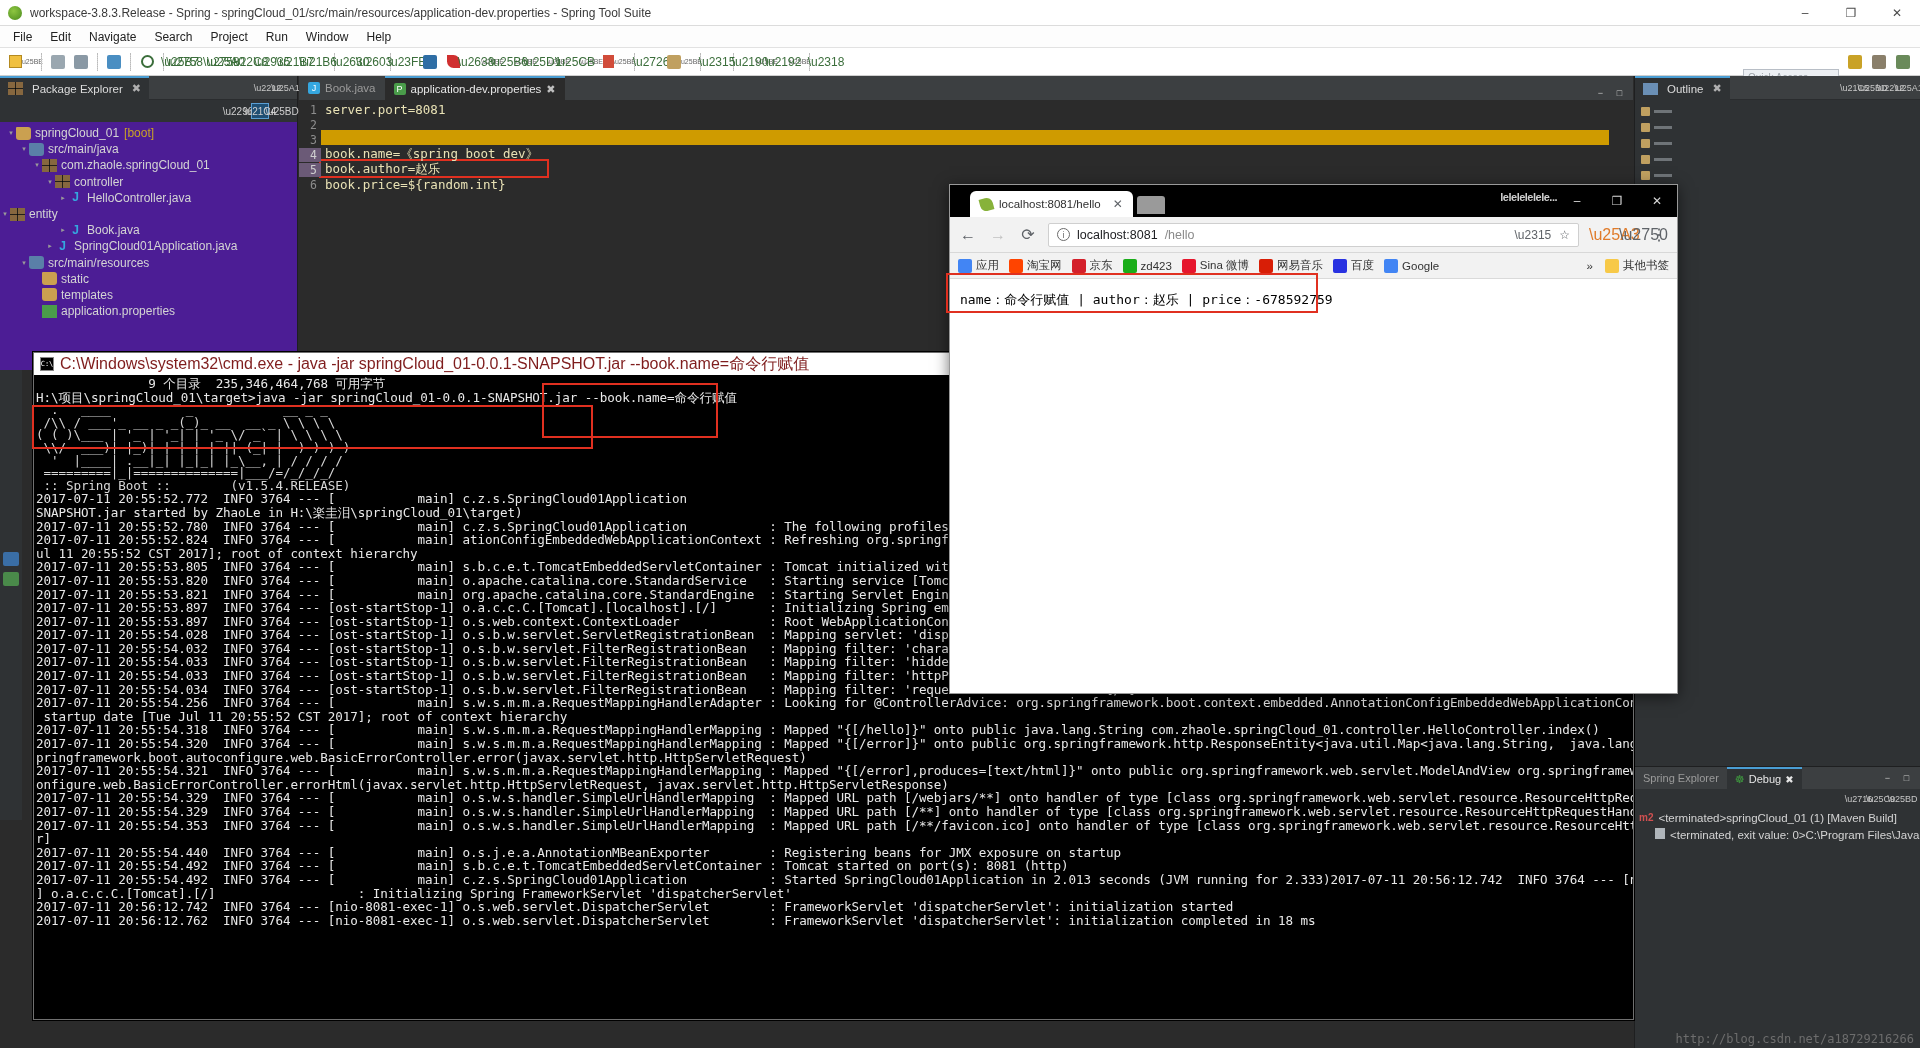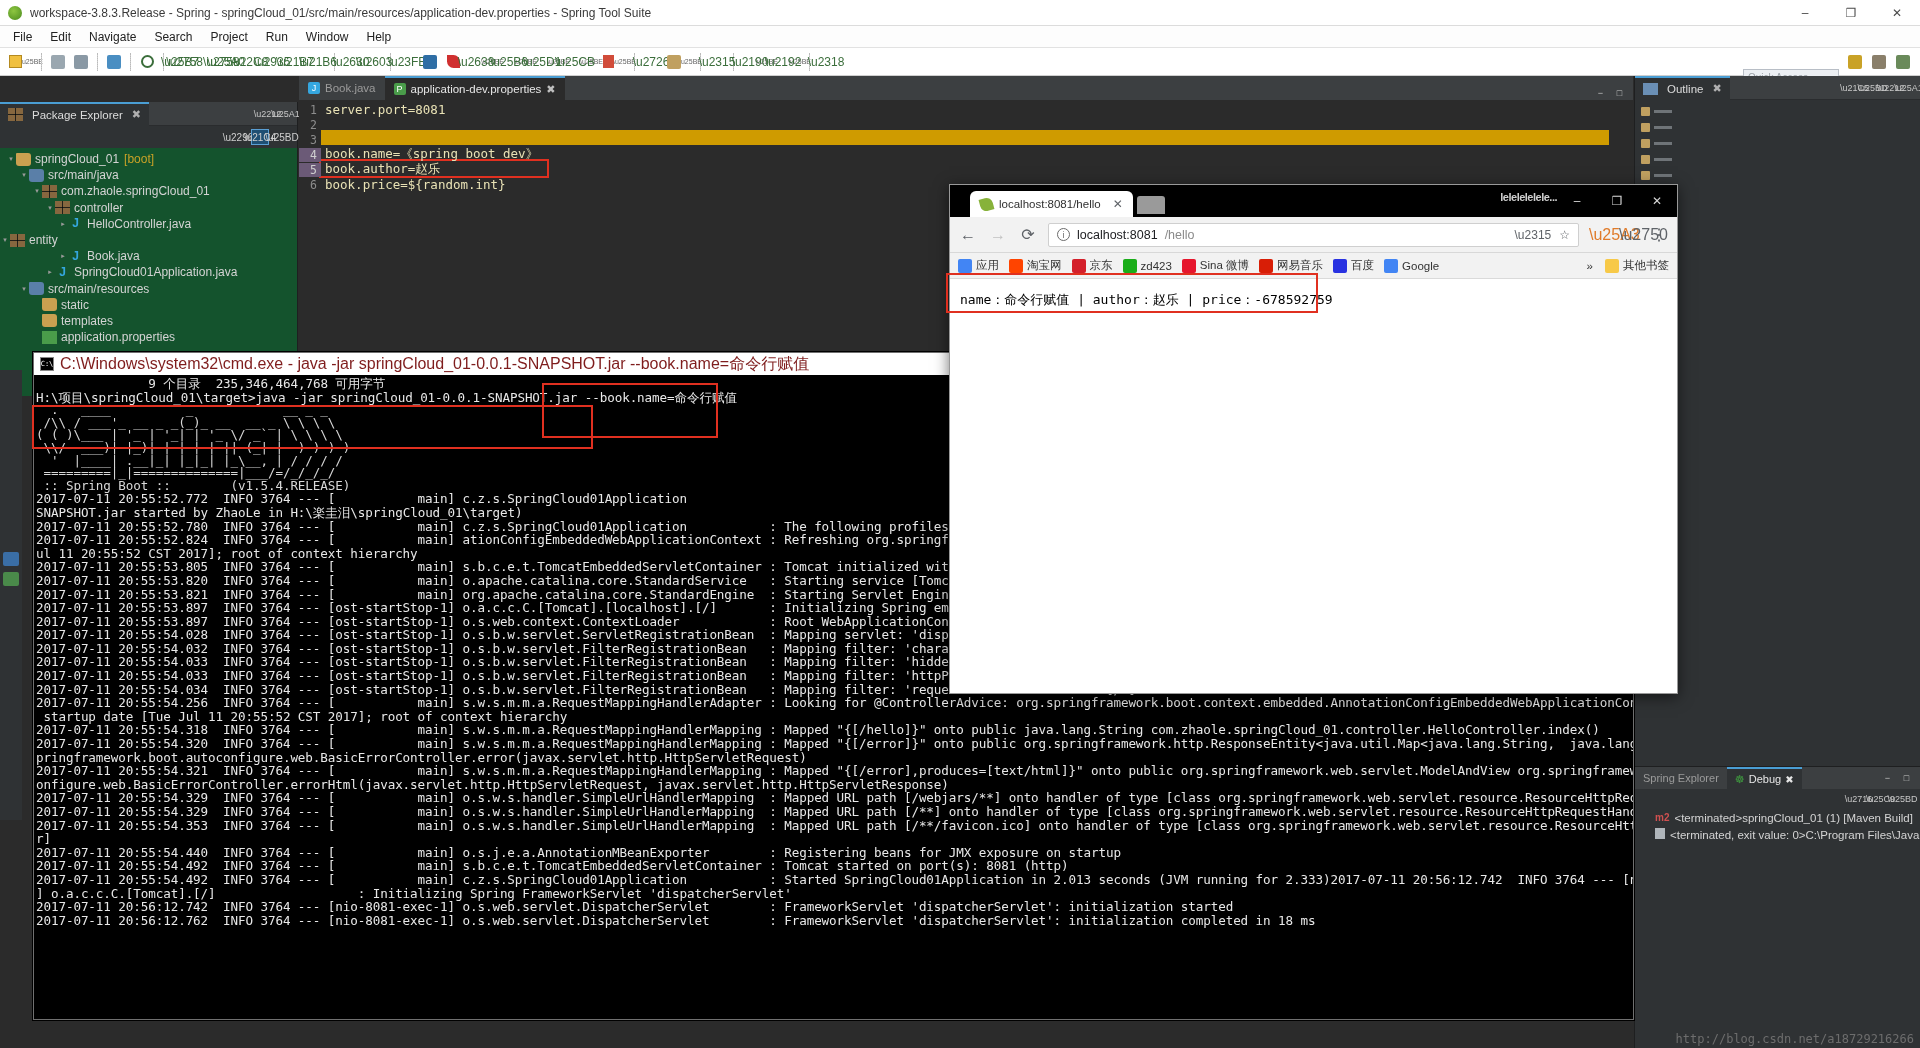--- a/index.html
+++ b/index.html
@@ -51,21 +51,21 @@
   .quick-access {
     margin-left: auto; margin-right: 4px;
     width: 96px; height: 18px; background: #eceff3; border: 1px solid #b8bec6;
     font-size: 10px; color: #9aa0a6; display: flex; align-items: center; padding-left: 4px; margin-top: 32px;
   }
   .perspective-btns { display: flex; gap: 2px; margin-right: 6px; }
 
   
   .pkg-panel {
     position: absolute; left: 0; top: 76px; width: 298px; height: 294px;
-    background: #14532d; border-right: 1px solid #1e1f20; margin-top: 26px;
+    background: #4c1d95; border-right: 1px solid #1e1f20;
   }
   .view-tabbar {
     height: 24px; background: #3c3f41; display: flex; align-items: center;
     border-bottom: 1px solid #2a2c2e; position: relative;
   }
   .view-tab {
     display: flex; align-items: center; gap: 5px; height: 24px; padding: 0 8px;
     background: #2f3234; font-size: 11.5px; color: #dcdcdc;
     border-top: 2px solid #4a9ed4;
   }
@@ -134,21 +134,21 @@
   .debug-panel {
     position: absolute; left: 1634px; top: 766px; width: 286px; height: 282px;
     background: #2f3234; border-left: 1px solid #1e1f20; border-top: 1px solid #1e1f20;
   }
   .dbg-tabbar { height: 22px; background: #3c3f41; display: flex; align-items: center; }
   .dbg-tab { font-size: 11px; color: #9b9b9b; padding: 0 8px; height: 22px; display:flex; align-items:center; gap:4px; }
   .dbg-tab.active { background: #2f3234; color: #e6e6e6; border-top: 2px solid #4a9ed4; }
   .dbg-tools { margin-left: auto; display:flex; gap:4px; padding-right:6px; }
   .dbg-toolbar2 { height: 20px; display:flex; justify-content:flex-end; align-items:center; gap:7px; padding-right: 10px; }
   .dbg-row { display: flex; align-items: center; gap: 5px; font-size: 11.5px; color: #d4d4d4;
-             height: 17px; white-space: nowrap; overflow: hidden; padding-left: 20px; }
+             height: 17px; white-space: nowrap; overflow: hidden; padding-left: 4px; }
   .m2-ic { color: #d05050; font-size: 10px; font-weight: bold; }
 
   
   .left-strip { position: absolute; left: 0; top: 370px; width: 22px; height: 450px; background: #2f3234; }
   .ls-ic { width: 16px; height: 14px; margin: 6px auto; background: #3a6ea5; border-radius: 2px; }
   .ls-ic.g { background: #4a8a4a; }
 
   
   .cmd-win {
     position: absolute; left: 33px; top: 352px; width: 1601px; height: 668px;

